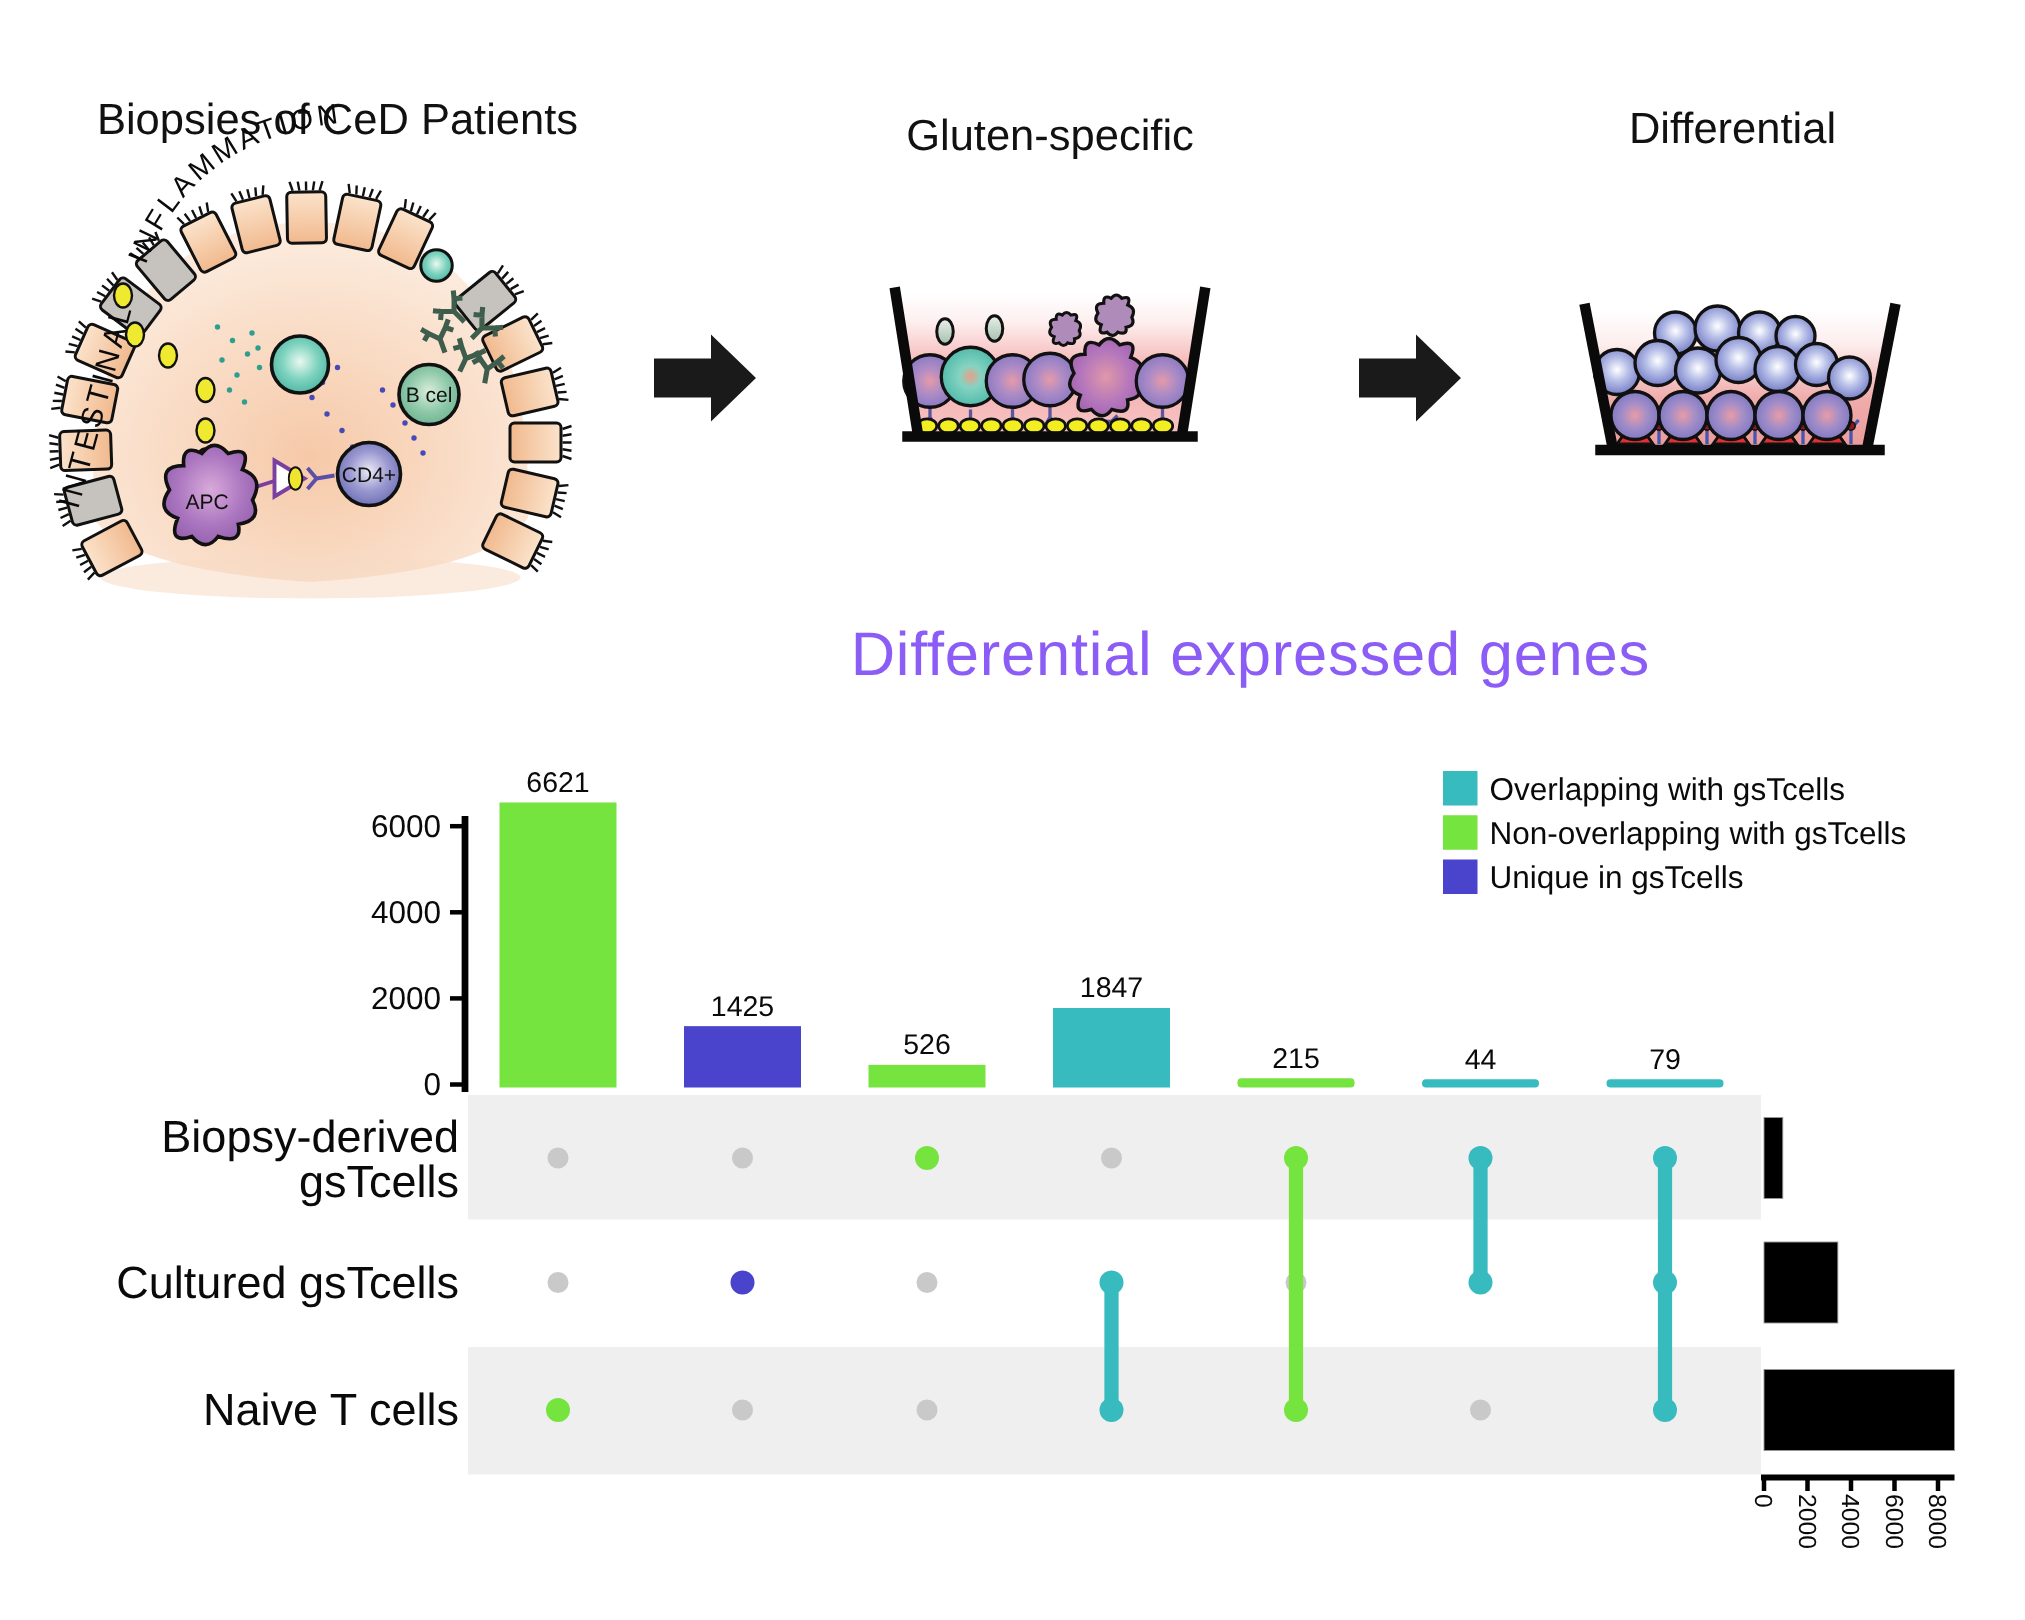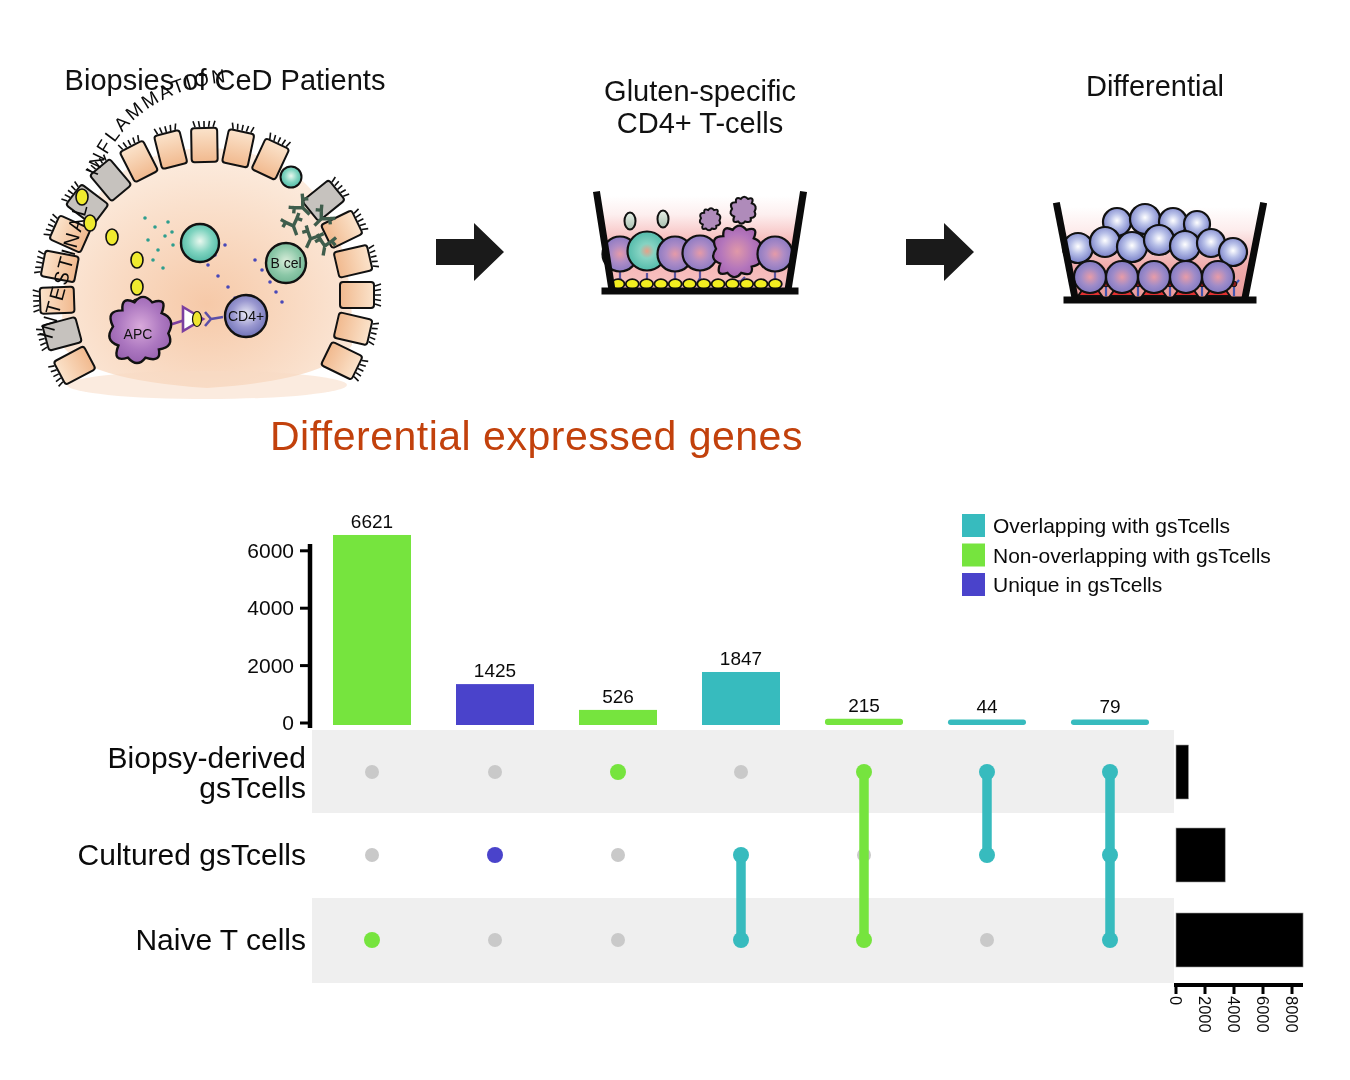--- a/index.html
+++ b/index.html
@@ -1,38 +1,37 @@
 <!DOCTYPE html>
 <html><head>
 <meta charset="utf-8">
 <style>
   html,body{margin:0;padding:0;background:#fff;}
   #fig{position:relative;width:1350px;height:1080px;background:#fff;overflow:hidden;
        font-family:"Liberation Sans",sans-serif;color:#000;}
   .abs{position:absolute;}
   .ptitle{font-size:29px;text-align:center;line-height:32px;color:#111;}
-  #chart-title{font-size:41px;text-align:left;letter-spacing:.5px;color:#c2410c;}
+  #chart-title{font-size:41px;text-align:right;letter-spacing:.5px;color:#8b5cf6;}
   svg{overflow:visible;}
   svg text{font-family:"Liberation Sans",sans-serif;fill:#0a0a0a;}
   .ax{font-size:21px;}
   .val{font-size:19px;}
   .leg{font-size:21px;}
   .rowlab{font-size:30px;}
   .tick2{font-size:16.5px;}
   .celllab{font-size:14px;fill:#111;}
 </style>
 </head>
 <body>
 
 <div id="fig">
 
   <div class="abs ptitle" style="left:30px;top:64px;width:390px;">Biopsies of CeD Patients</div>
   <div class="abs ptitle" style="left:565px;top:75px;width:270px;">
     <div>Gluten-specific</div>
-    <div>CD4+ T-cells</div>
   </div>
   <div class="abs ptitle" style="left:1010px;top:70px;width:290px;">Differential</div>
 
   <svg class="abs" style="left:25px;top:55px;" width="360" height="345" viewBox="0 0 360 345">
     <defs>
       <linearGradient id="villusG" x1="0" y1="0" x2="0" y2="1">
         <stop offset="0" stop-color="#FBE3CB"></stop>
           <stop offset="1" stop-color="#F1B98E"></stop>
       </linearGradient>
       <radialGradient id="mucosaG" cx="0.5" cy="0.65" r="0.75">

